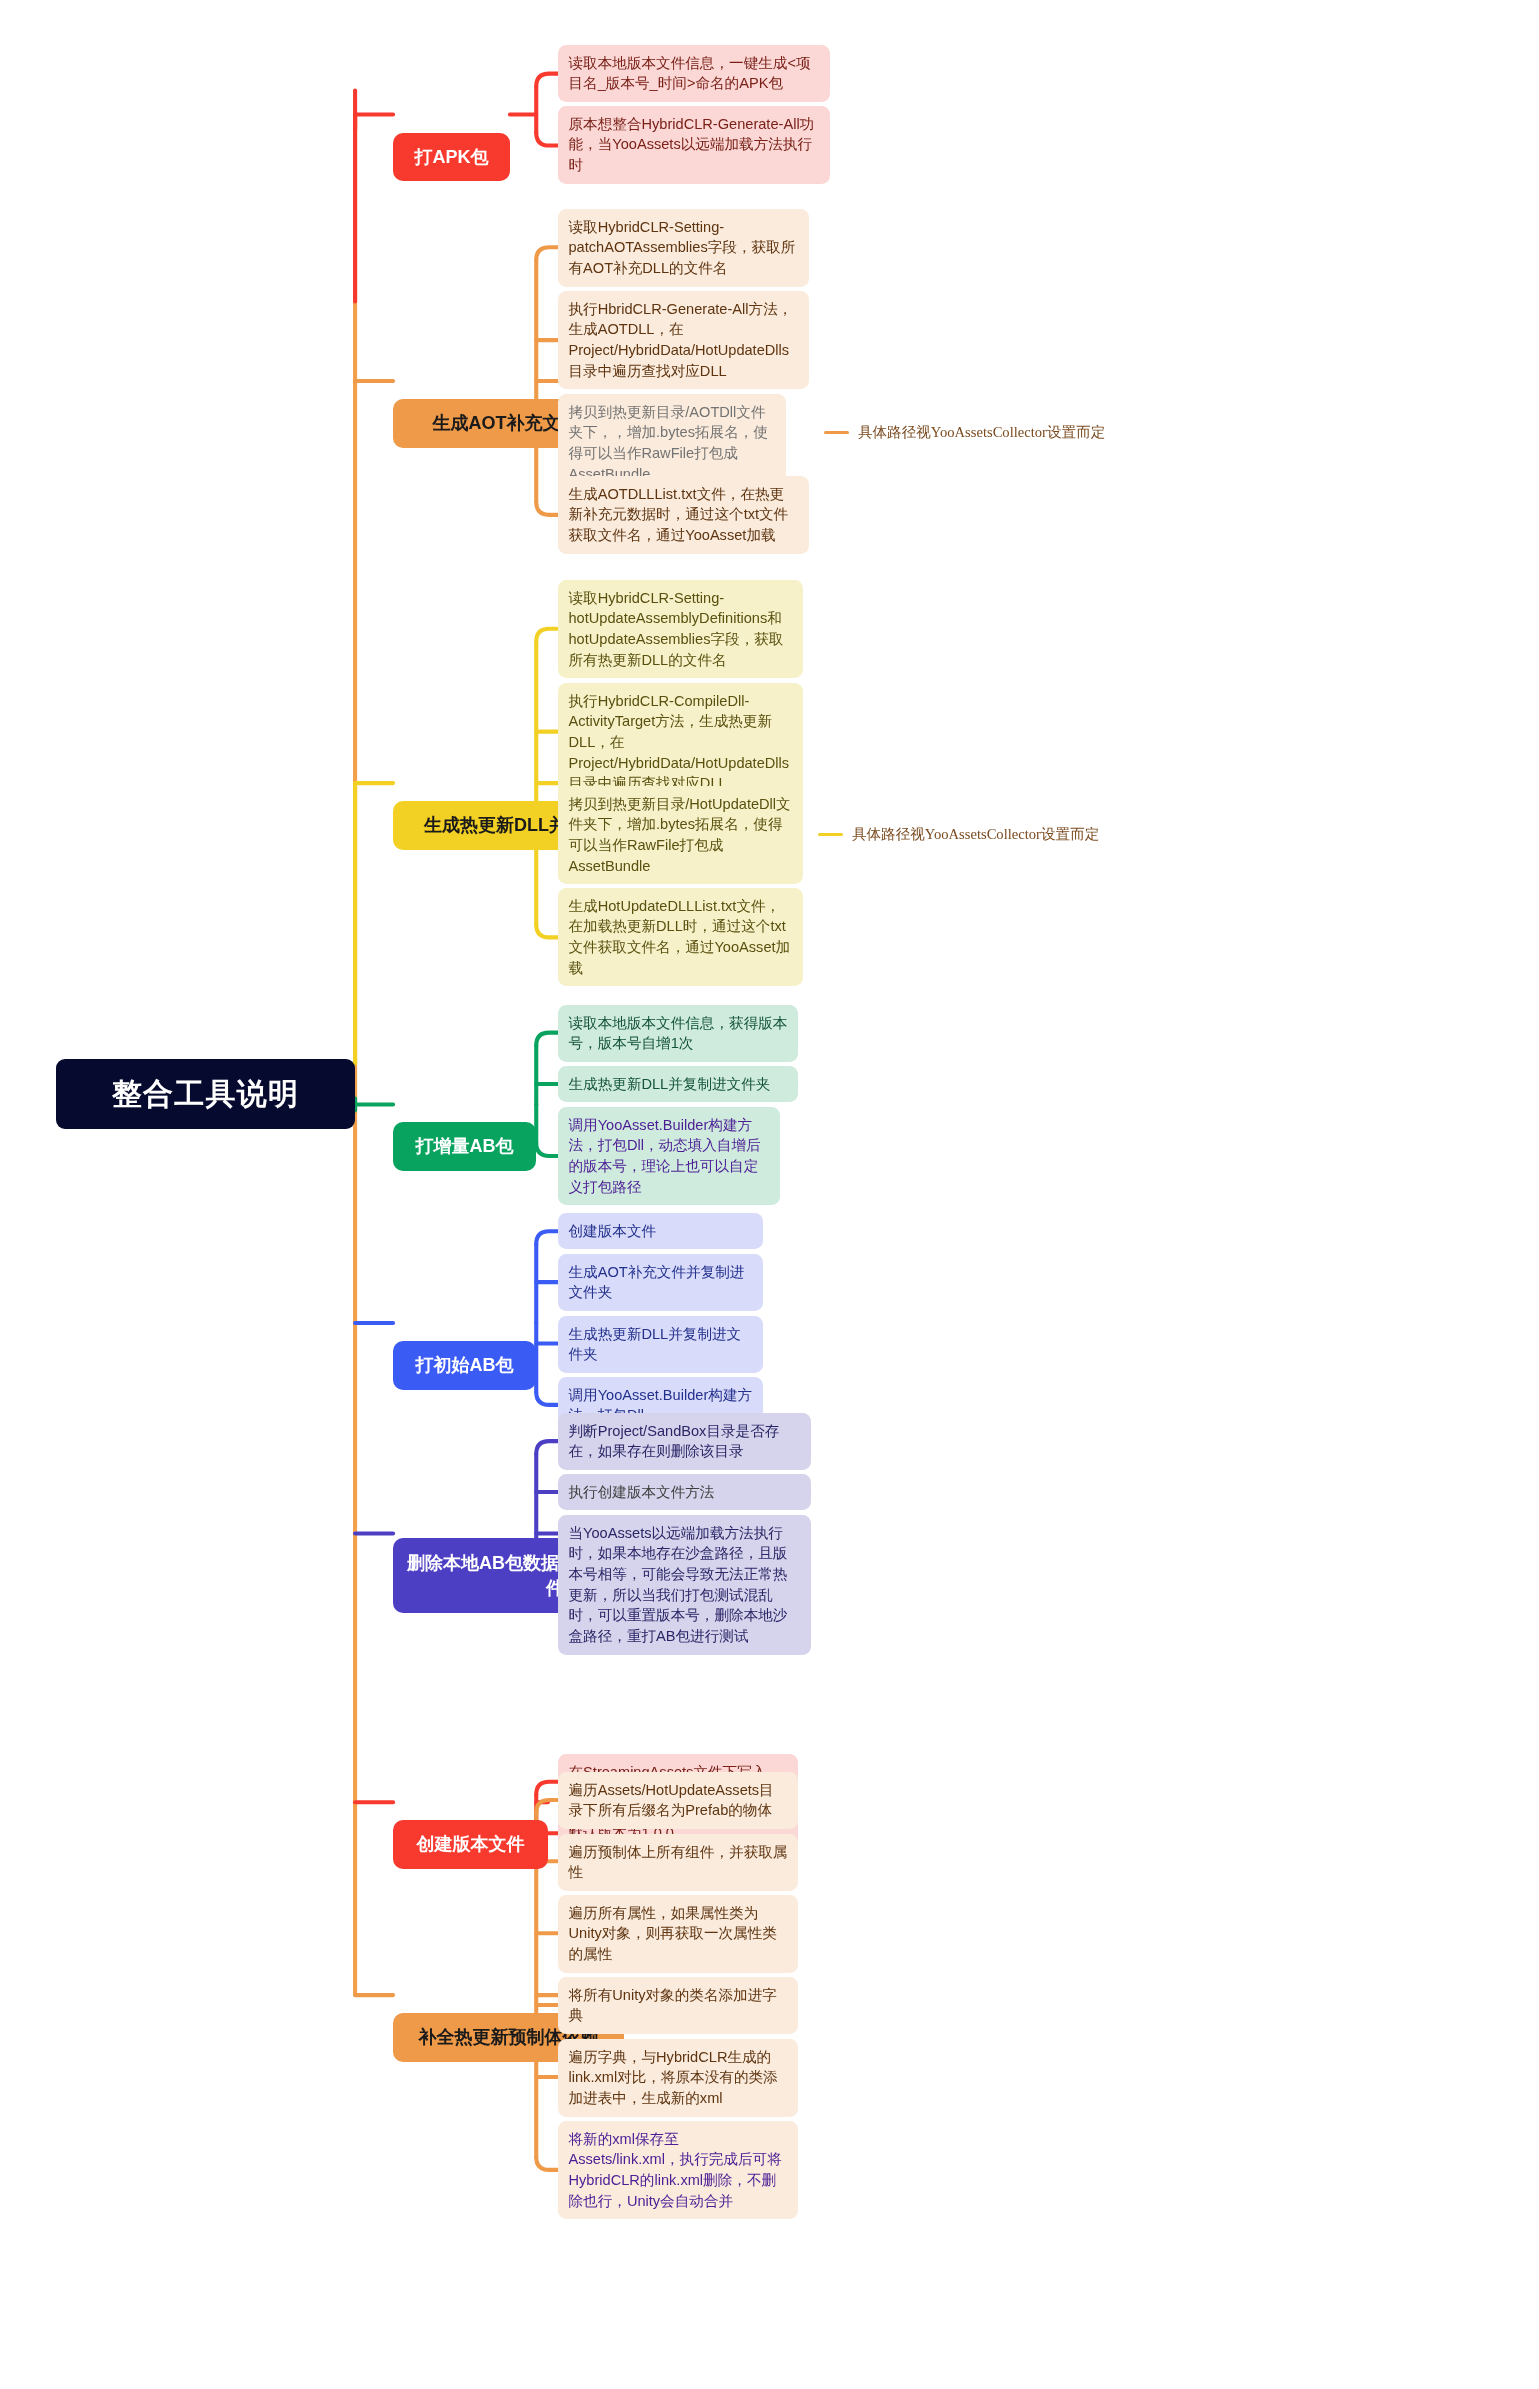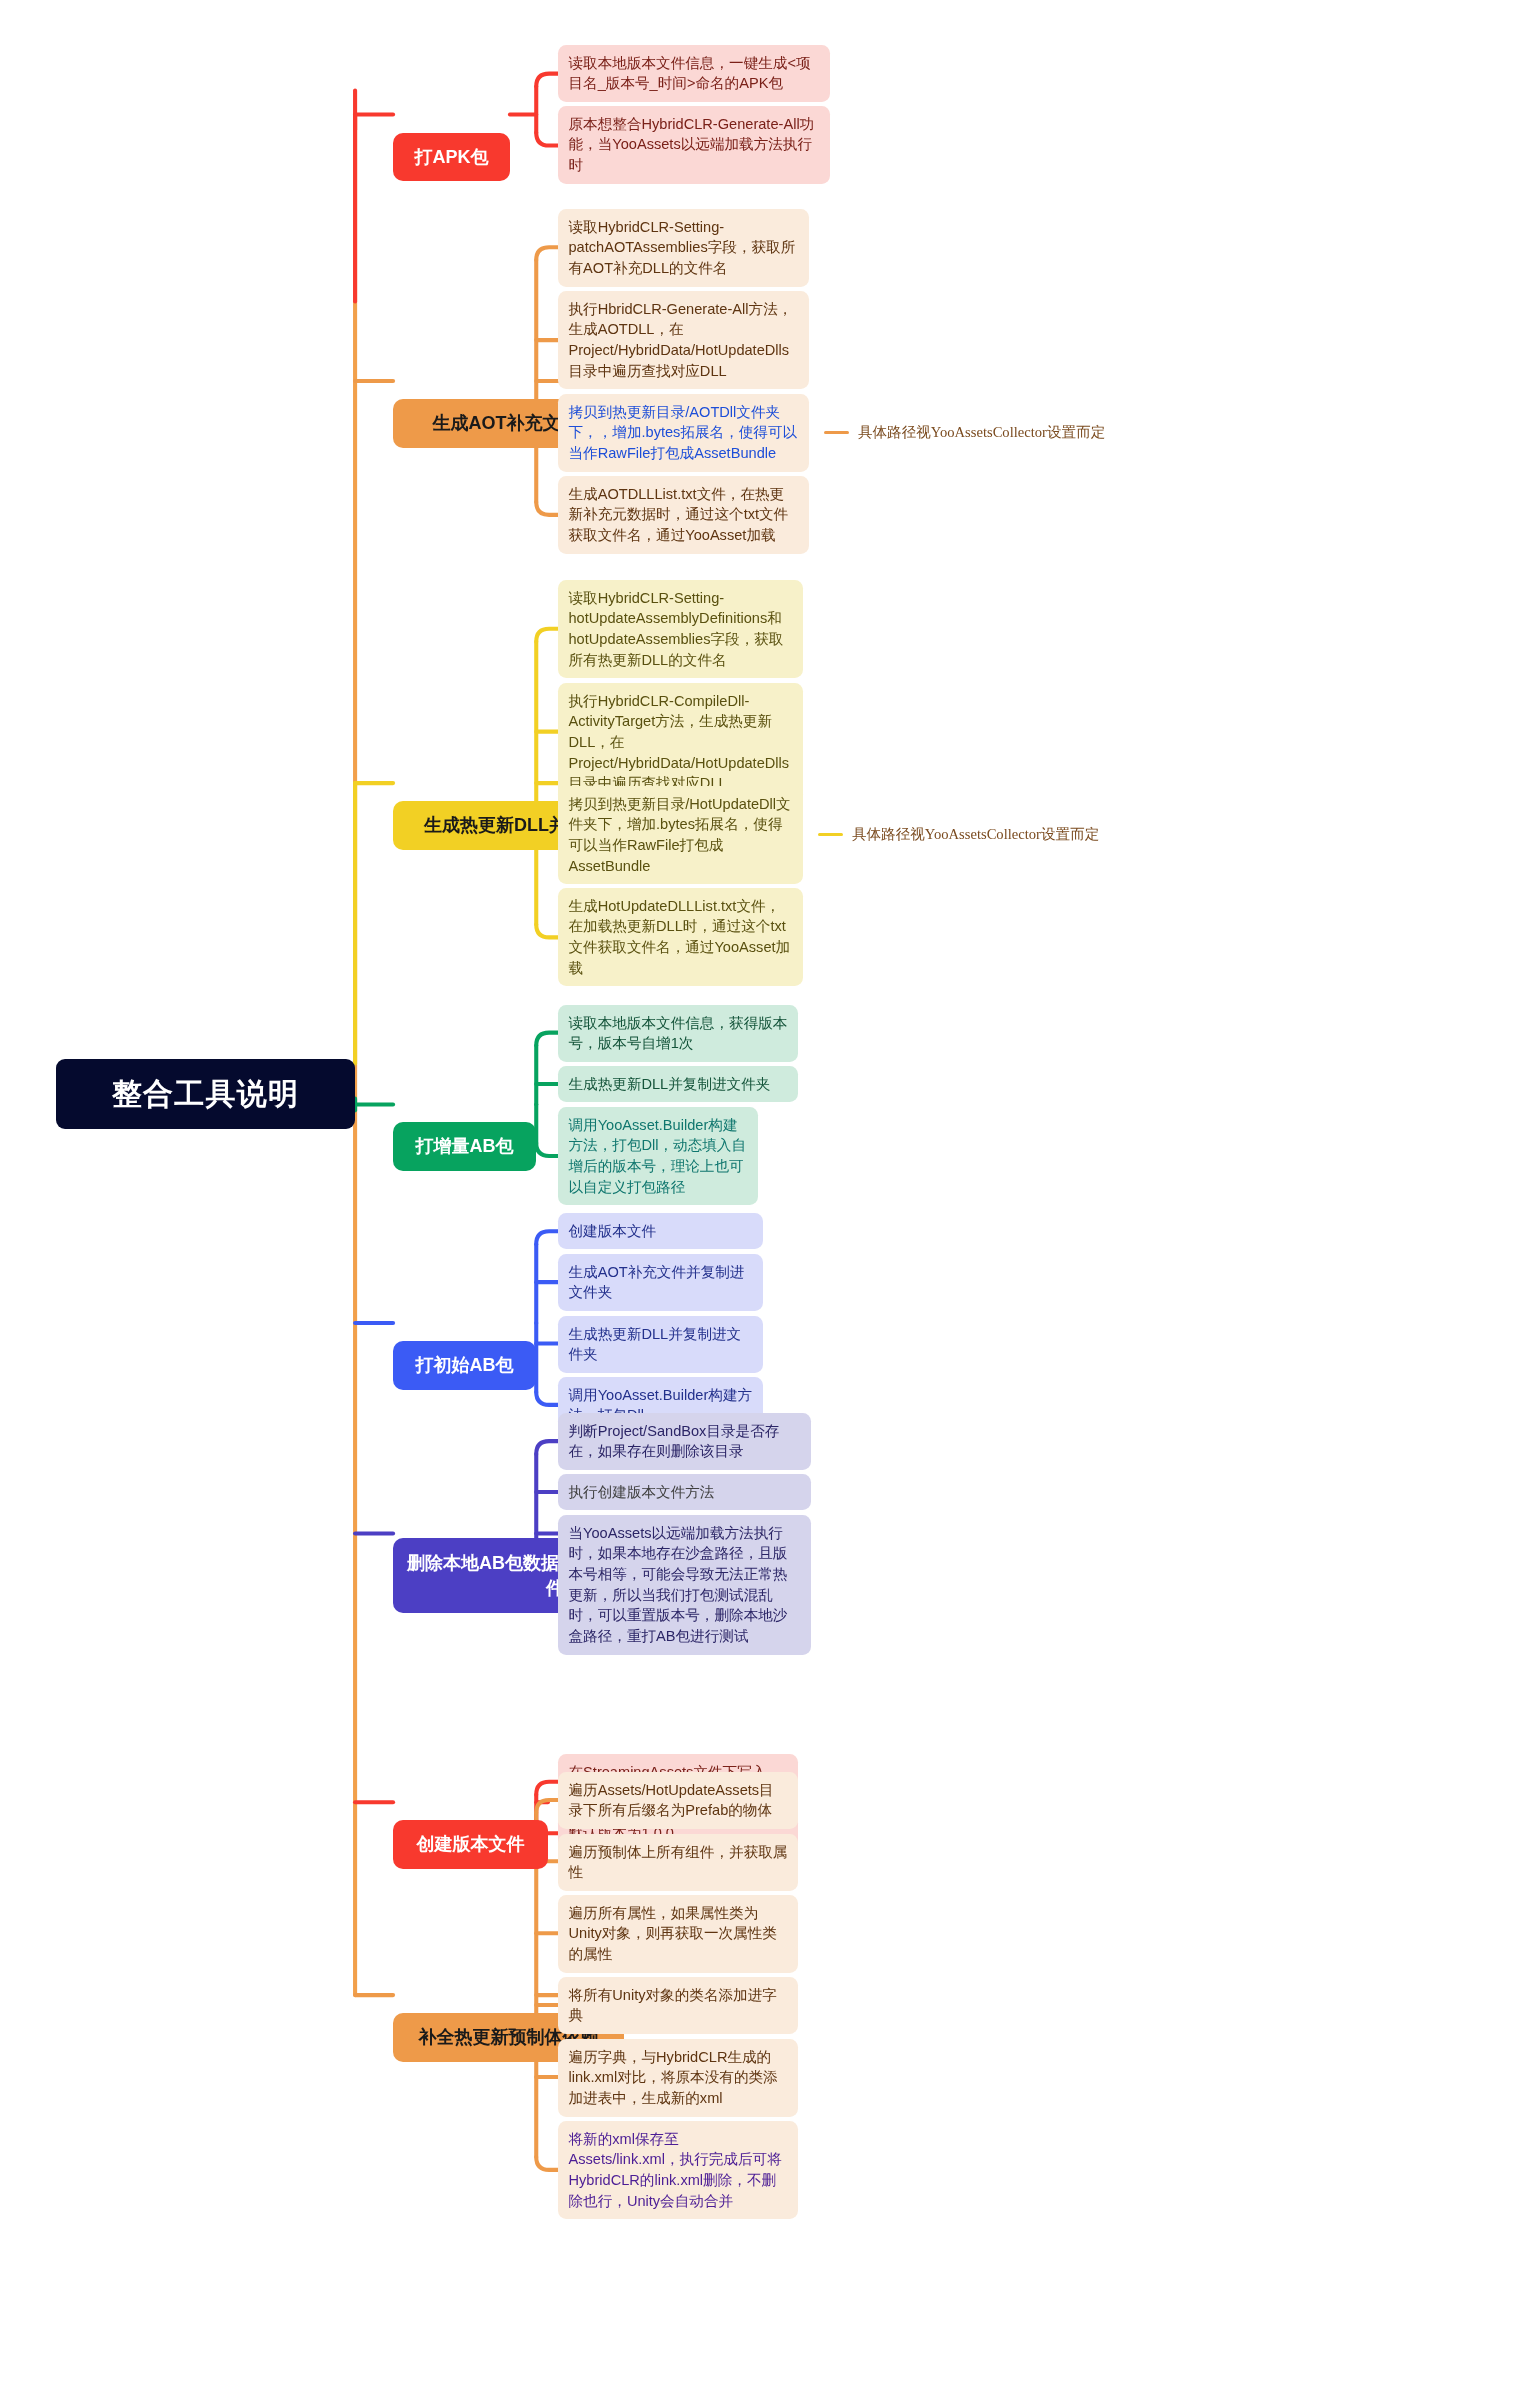--- a/index.html
+++ b/index.html
@@ -157,39 +157,39 @@
       <path d="M 917 3554 L 955 3554" fill="none" stroke="#EE9A49" stroke-width="7" stroke-linecap="round" stroke-linejoin="round"></path>
     </svg>
   <div id="nodes">
       <div class="node root" style="left: 56px; top: 1059px; width: 299px; height: 70px;"><span>整合工具说明</span></div>
       <div class="node topic c-red" style="left: 393px; top: 91px; width: 117px; min-height: 48px; background: rgb(248, 57, 46);"><span>打APK包</span></div>
       <div class="node leaf" style="left: 558px; top: 45px; width: 272px; min-height: 57px; background: rgb(251, 216, 213); color: rgb(122, 32, 24);"><span>读取本地版本文件信息，一键生成&lt;项目名_版本号_时间&gt;命名的APK包</span></div>
       <div class="node leaf" style="left: 558px; top: 106px; width: 272px; min-height: 78px; background: rgb(251, 216, 213); color: rgb(122, 32, 24);"><span>原本想整合HybridCLR-Generate-All功能，当YooAssets以远端加载方法执行时</span></div>
       <div class="node topic c-orange" style="left: 393px; top: 357px; width: 351px; min-height: 49px; background: rgb(238, 154, 73);"><span>生成AOT补充文件并复制进文件夹</span></div>
       <div class="node leaf" style="left: 558px; top: 209px; width: 251px; min-height: 78px; background: rgb(250, 235, 220); color: rgb(94, 52, 16);"><span>读取HybridCLR-Setting-patchAOTAssemblies字段，获取所有AOT补充DLL的文件名</span></div>
       <div class="node leaf" style="left: 558px; top: 291px; width: 251px; min-height: 98px; background: rgb(250, 235, 220); color: rgb(94, 52, 16);"><span>执行HbridCLR-Generate-All方法，生成AOTDLL，在Project/HybridData/HotUpdateDlls目录中遍历查找对应DLL</span></div>
-      <div class="node leaf" style="left: 558px; top: 394px; width: 251px; min-height: 78px; background: rgb(250, 235, 220); color: #1d4ed8;"><span>拷贝到热更新目录/AOTDll文件夹下，，增加.bytes拓展名，使得可以当作RawFile打包成AssetBundle</span></div>
+      <div class="node leaf" style="left: 558px; top: 394px; width: 228px; min-height: 78px; background: rgb(250, 235, 220); color: #737373;"><span>拷贝到热更新目录/AOTDll文件夹下，，增加.bytes拓展名，使得可以当作RawFile打包成AssetBundle</span></div>
       <div class="annot" style="left: 824px; top: 422px; height: 21px;">
         <span style="display: inline-block; width: 24.5px; height: 3.5px; border-radius: 1.8px; background: rgb(238, 154, 73); margin-right: 9.4px;"></span>
         <span>具体路径视YooAssetsCollector设置而定</span>
       </div>
       <div class="node leaf" style="left: 558px; top: 476px; width: 251px; min-height: 78px; background: rgb(250, 235, 220); color: rgb(94, 52, 16);"><span>生成AOTDLLList.txt文件，在热更新补充元数据时，通过这个txt文件获取文件名，通过YooAsset加载</span></div>
       <div class="node topic c-yellow" style="left: 393px; top: 759px; width: 313px; min-height: 49px; background: rgb(242, 208, 36);"><span>生成热更新DLL并复制进文件夹</span></div>
       <div class="node leaf" style="left: 558px; top: 580px; width: 245px; min-height: 98px; background: rgb(247, 241, 201); color: rgb(89, 80, 15);"><span>读取HybridCLR-Setting-hotUpdateAssemblyDefinitions和hotUpdateAssemblies字段，获取所有热更新DLL的文件名</span></div>
       <div class="node leaf" style="left: 558px; top: 683px; width: 245px; min-height: 98px; background: rgb(247, 241, 201); color: rgb(89, 80, 15);"><span>执行HybridCLR-CompileDll-ActivityTarget方法，生成热更新DLL，在Project/HybridData/HotUpdateDlls目录中遍历查找对应DLL</span></div>
       <div class="node leaf" style="left: 558px; top: 786px; width: 245px; min-height: 98px; background: rgb(247, 241, 201); color: rgb(89, 80, 15);"><span>拷贝到热更新目录/HotUpdateDll文件夹下，增加.bytes拓展名，使得可以当作RawFile打包成AssetBundle</span></div>
       <div class="annot" style="left: 818px; top: 824px; height: 21px;">
         <span style="display: inline-block; width: 24.5px; height: 3.5px; border-radius: 1.8px; background: rgb(242, 208, 36); margin-right: 9.4px;"></span>
         <span>具体路径视YooAssetsCollector设置而定</span>
       </div>
       <div class="node leaf" style="left: 558px; top: 888px; width: 245px; min-height: 98px; background: rgb(247, 241, 201); color: rgb(89, 80, 15);"><span>生成HotUpdateDLLList.txt文件，在加载热更新DLL时，通过这个txt文件获取文件名，通过YooAsset加载</span></div>
       <div class="node topic c-green" style="left: 393px; top: 1080px; width: 143px; min-height: 49px; background: rgb(7, 163, 95);"><span>打增量AB包</span></div>
       <div class="node leaf" style="left: 558px; top: 1005px; width: 240px; min-height: 57px; background: rgb(207, 235, 221); color: rgb(20, 84, 58);"><span>读取本地版本文件信息，获得版本号，版本号自增1次</span></div>
       <div class="node leaf" style="left: 558px; top: 1066px; width: 240px; min-height: 36px; background: rgb(207, 235, 221); color: rgb(20, 84, 58);"><span>生成热更新DLL并复制进文件夹</span></div>
-      <div class="node leaf" style="left: 558px; top: 1107px; width: 200px; min-height: 98px; background: rgb(207, 235, 221); color: #0f766e;"><span>调用YooAsset.Builder构建方法，打包Dll，动态填入自增后的版本号，理论上也可以自定义打包路径</span></div>
+      <div class="node leaf" style="left: 558px; top: 1107px; width: 222px; min-height: 98px; background: rgb(207, 235, 221); color: #4c1d95;"><span>调用YooAsset.Builder构建方法，打包Dll，动态填入自增后的版本号，理论上也可以自定义打包路径</span></div>
       <div class="node topic c-blue" style="left: 393px; top: 1299px; width: 143px; min-height: 49px; background: rgb(59, 91, 245);"><span>打初始AB包</span></div>
       <div class="node leaf" style="left: 558px; top: 1213px; width: 205px; min-height: 36px; background: rgb(216, 219, 250); color: rgb(34, 48, 140);"><span>创建版本文件</span></div>
       <div class="node leaf" style="left: 558px; top: 1254px; width: 205px; min-height: 57px; background: rgb(216, 219, 250); color: rgb(34, 48, 140);"><span>生成AOT补充文件并复制进文件夹</span></div>
       <div class="node leaf" style="left: 558px; top: 1316px; width: 205px; min-height: 57px; background: rgb(216, 219, 250); color: rgb(34, 48, 140);"><span>生成热更新DLL并复制进文件夹</span></div>
       <div class="node leaf" style="left: 558px; top: 1377px; width: 205px; min-height: 57px; background: rgb(216, 219, 250); color: rgb(34, 48, 140);"><span>调用YooAsset.Builder构建方法，打包Dll</span></div>
       <div class="node topic c-purple" style="left: 393px; top: 1496px; width: 324px; min-height: 75px; background: rgb(76, 63, 196);"><span>删除本地AB包数据并重新创建版本文件</span></div>
       <div class="node leaf" style="left: 558px; top: 1413px; width: 253px; min-height: 57px; background: rgb(213, 212, 236); color: rgb(43, 37, 102);"><span>判断Project/SandBox目录是否存在，如果存在则删除该目录</span></div>
       <div class="node leaf" style="left: 558px; top: 1474px; width: 253px; min-height: 36px; background: rgb(213, 212, 236); color: #404040;"><span>执行创建版本文件方法</span></div>
       <div class="node leaf" style="left: 558px; top: 1515px; width: 253px; min-height: 140px; background: rgb(213, 212, 236); color: rgb(43, 37, 102);"><span>当YooAssets以远端加载方法执行时，如果本地存在沙盒路径，且版本号相等，可能会导致无法正常热更新，所以当我们打包测试混乱时，可以重置版本号，删除本地沙盒路径，重打AB包进行测试</span></div>
       <div class="node topic c-red" style="left: 393px; top: 1778px; width: 155px; min-height: 49px; background: rgb(248, 57, 46);"><span>创建版本文件</span></div>

